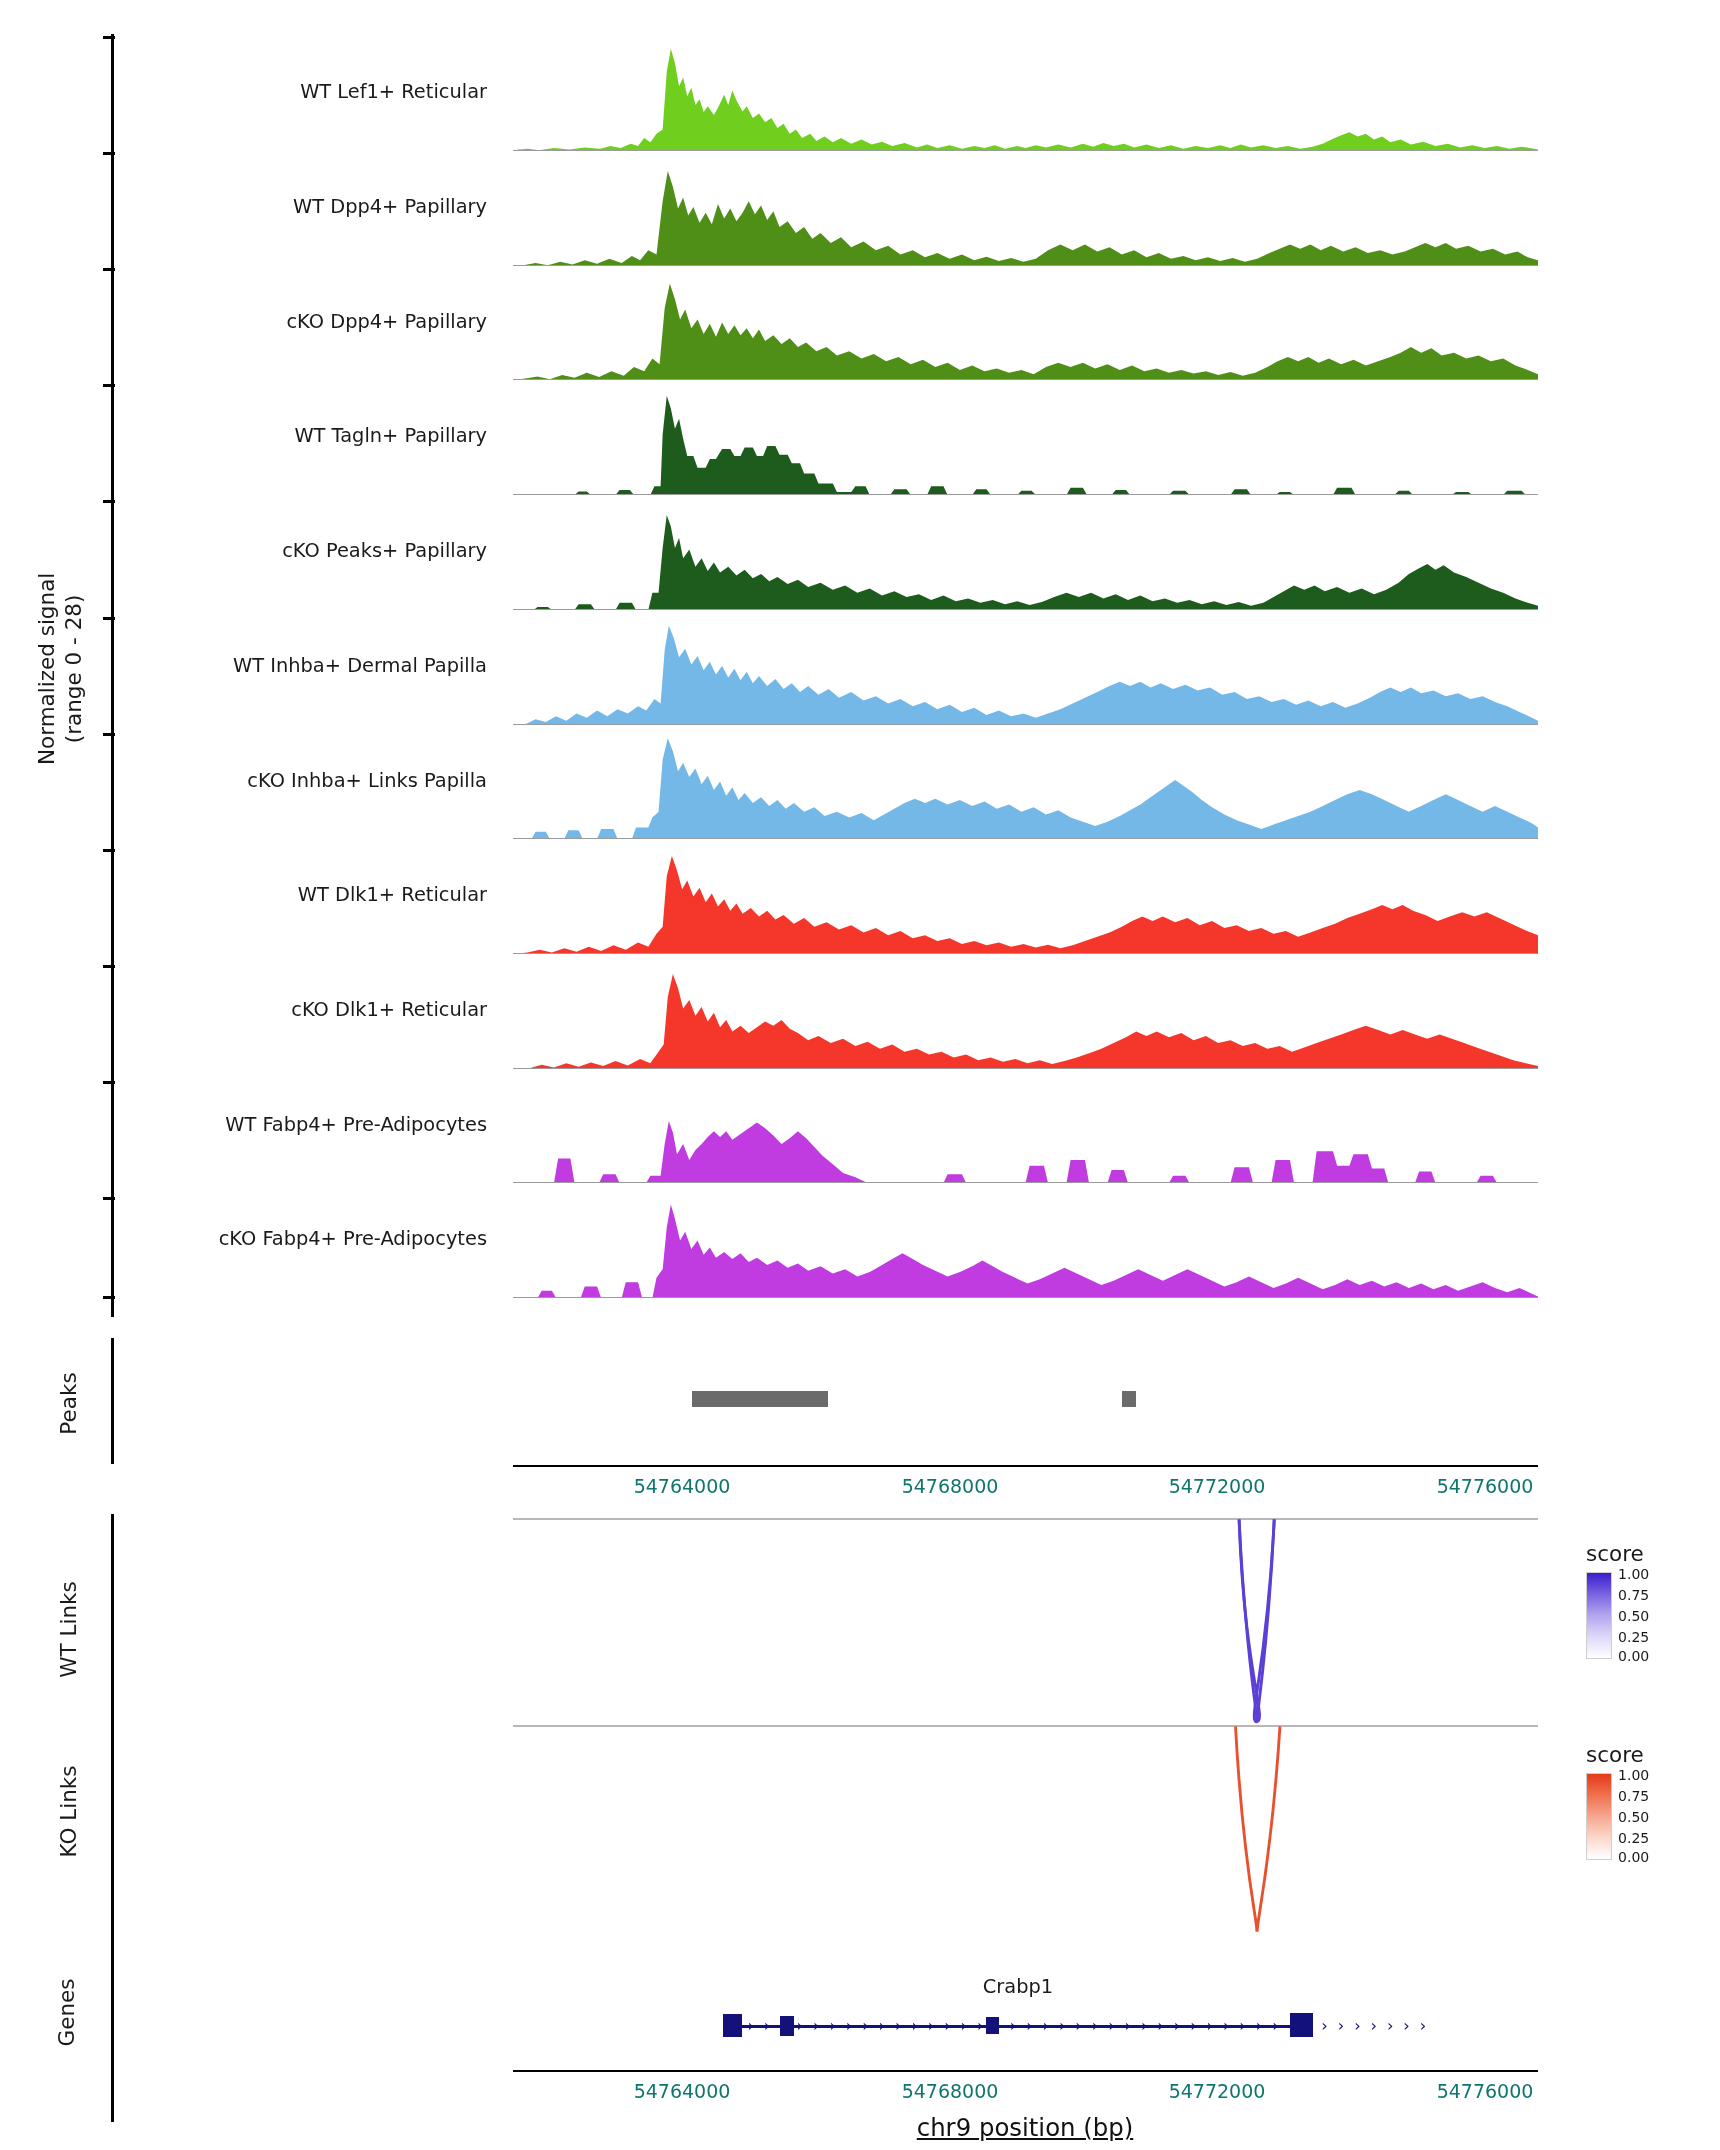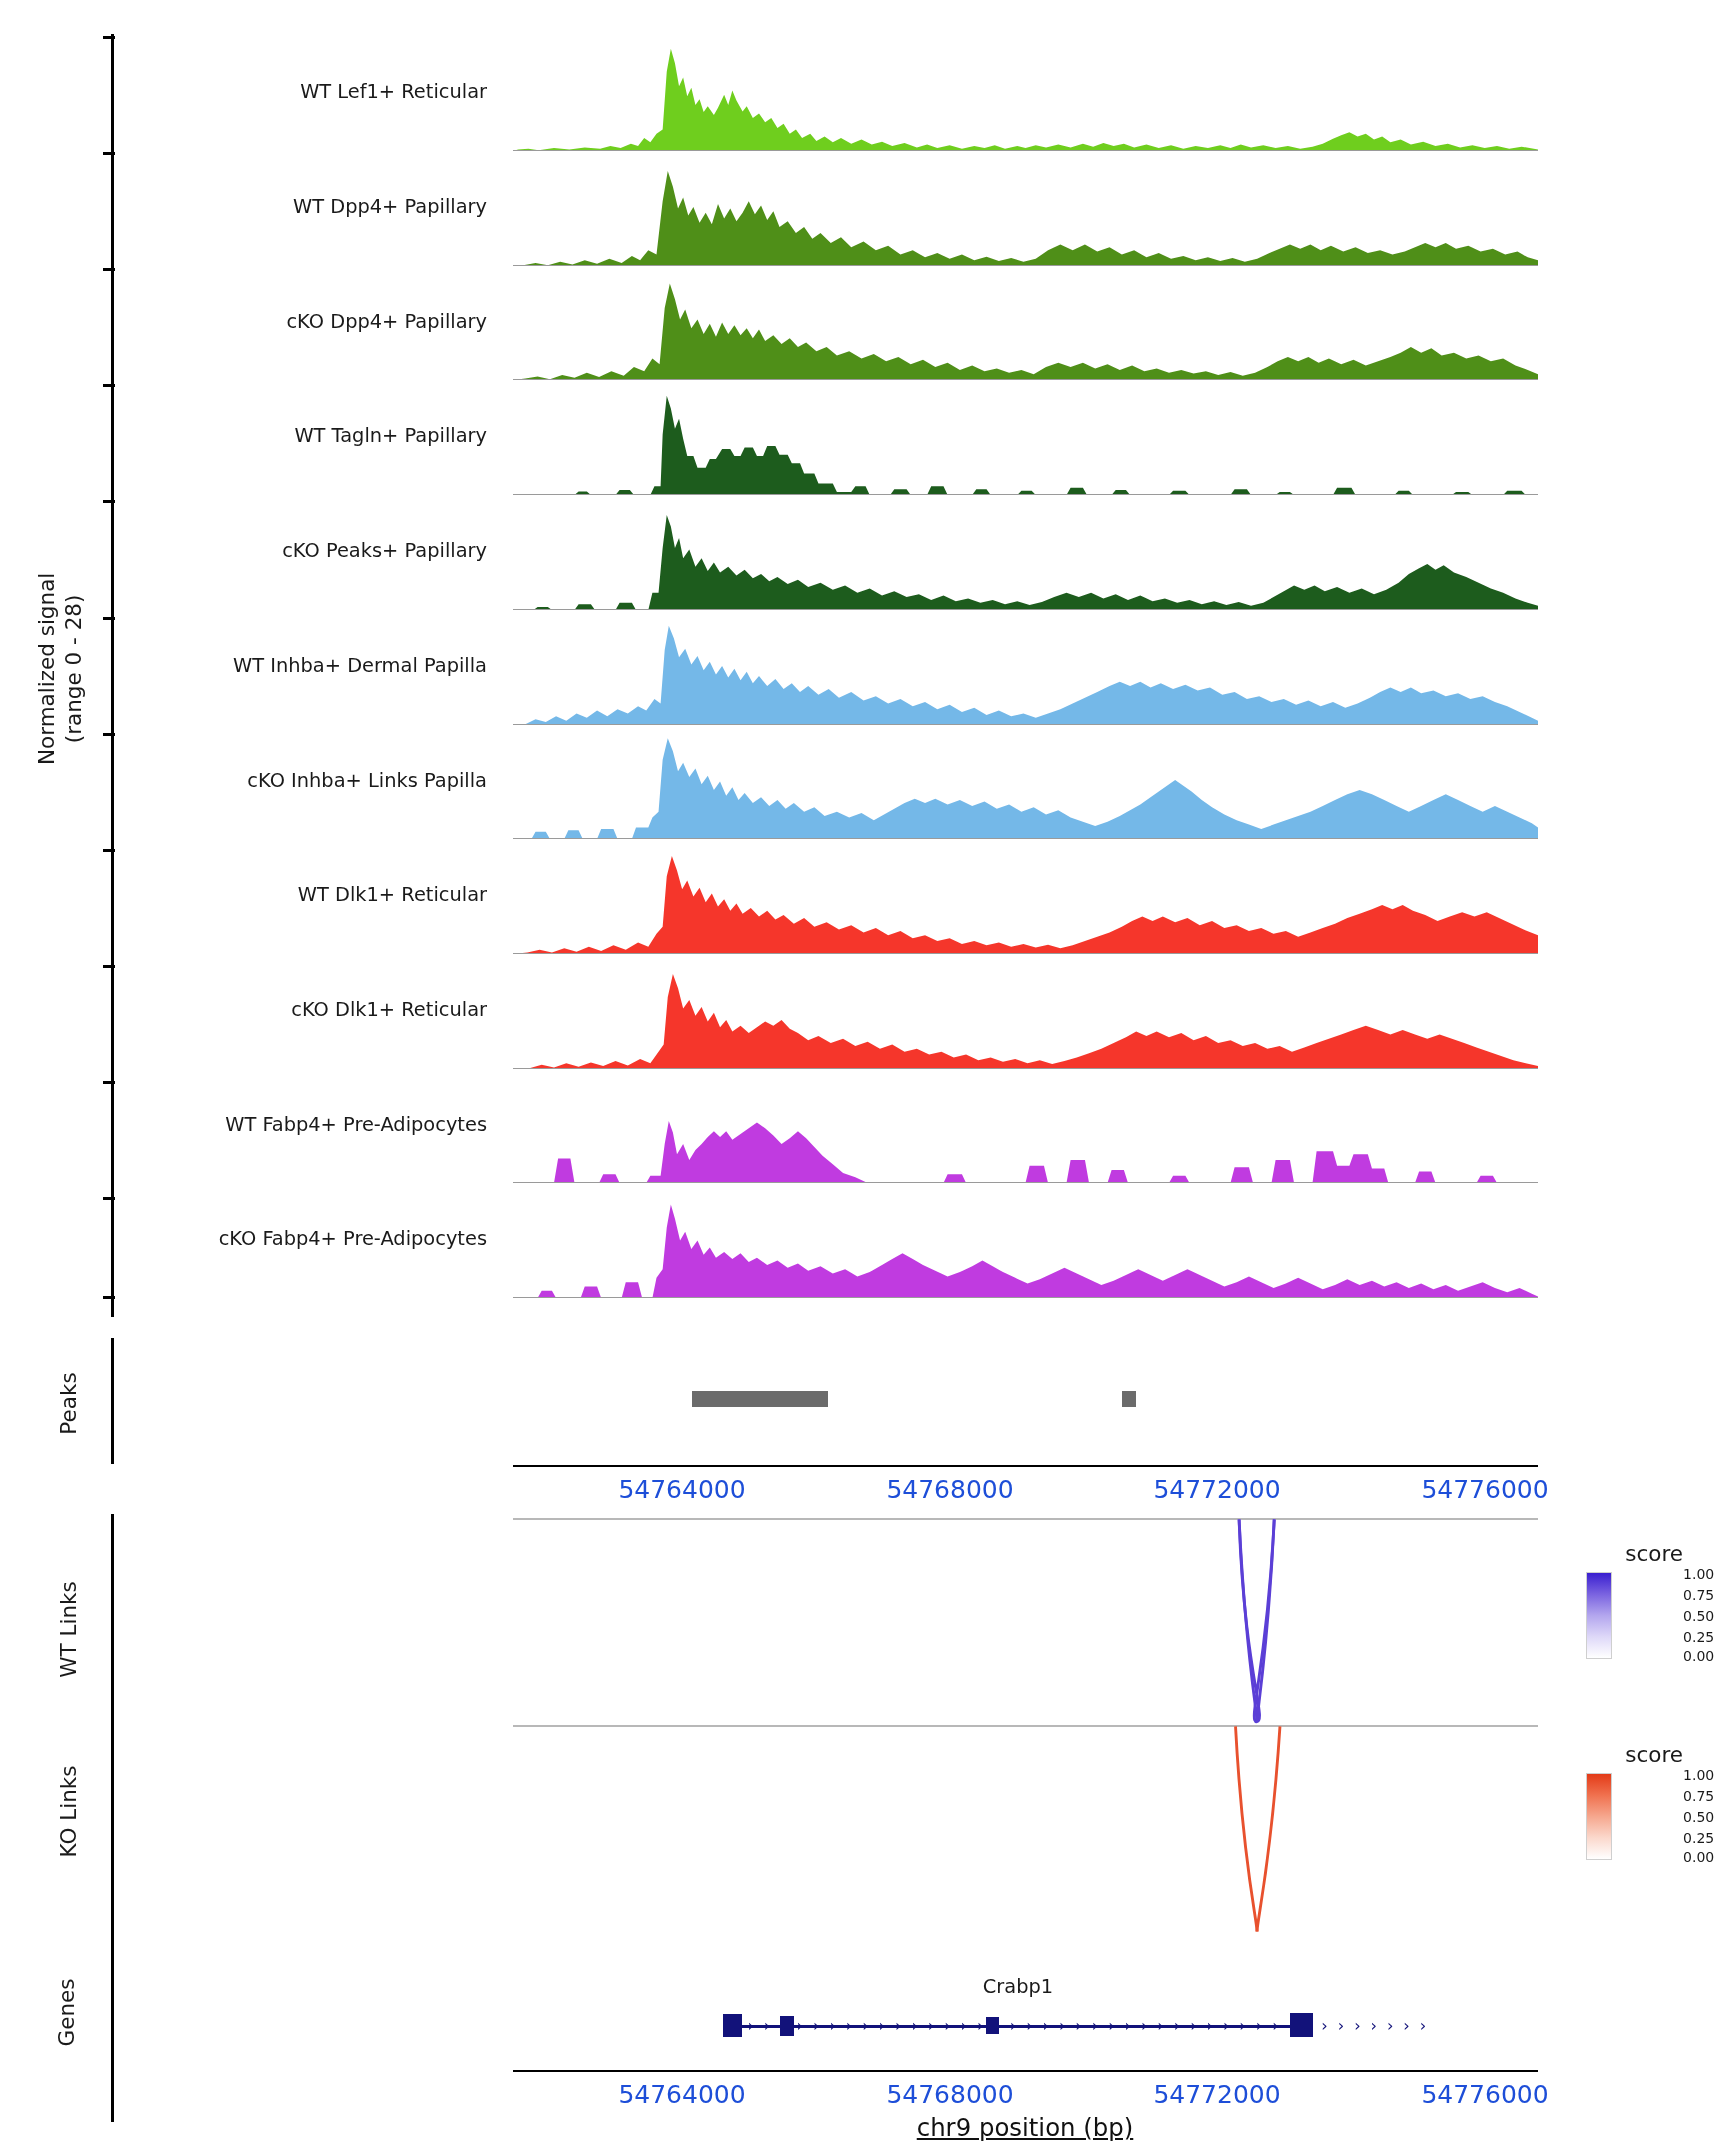--- a/index.html
+++ b/index.html
@@ -15,29 +15,29 @@
 
   
   .vaxis{position:absolute;left:111px;width:2.9px;background:#000;}
   .vtick{position:absolute;left:103px;width:12.2px;height:2.9px;background:#000;}
 
   
   .peakbar{position:absolute;background:#6b6b6b;height:16px;}
 
   
   .gaxis{position:absolute;left:513px;width:1025px;height:2.2px;background:#000;}
-  .gtlabel{position:absolute;font-size:25px;color:#1d4ed8;transform:translateX(-50%);white-space:nowrap;}
+  .gtlabel{position:absolute;font-size:19px;color:#0f766e;transform:translateX(-50%);white-space:nowrap;}
 
   
   .linkpanel{position:absolute;left:513px;width:1025px;}
   .linkpanel .topline{position:absolute;left:0;right:0;top:0;height:2.2px;background:#b8b8b8;}
   .linkpanel svg{position:absolute;left:0;top:0;width:100%;height:100%;}
 
   
-  .legend{position:absolute;text-align:right;}
+  .legend{position:absolute;}
   .legend .ltitle{font-size:21.5px;color:#1a1a1a;margin-bottom:5.7px;}
   .legend .lrow{display:flex;align-items:flex-start;}
   .legend .lbar{width:24.4px;height:85px;border:0.7px solid #cfcfcf;}
   .legend .lticks{margin-left:5.7px;position:relative;height:85px;width:65px;}
   .legend .lticks span{position:absolute;font-size:14px;color:#1a1a1a;transform:translateY(-50%);}
 
   
   .geneline{position:absolute;background:#12127a;height:2.9px;}
   .exon{position:absolute;background:#12127a;}
   .genename{position:absolute;font-size:19.4px;color:#1a1a1a;transform:translateX(-50%);}

